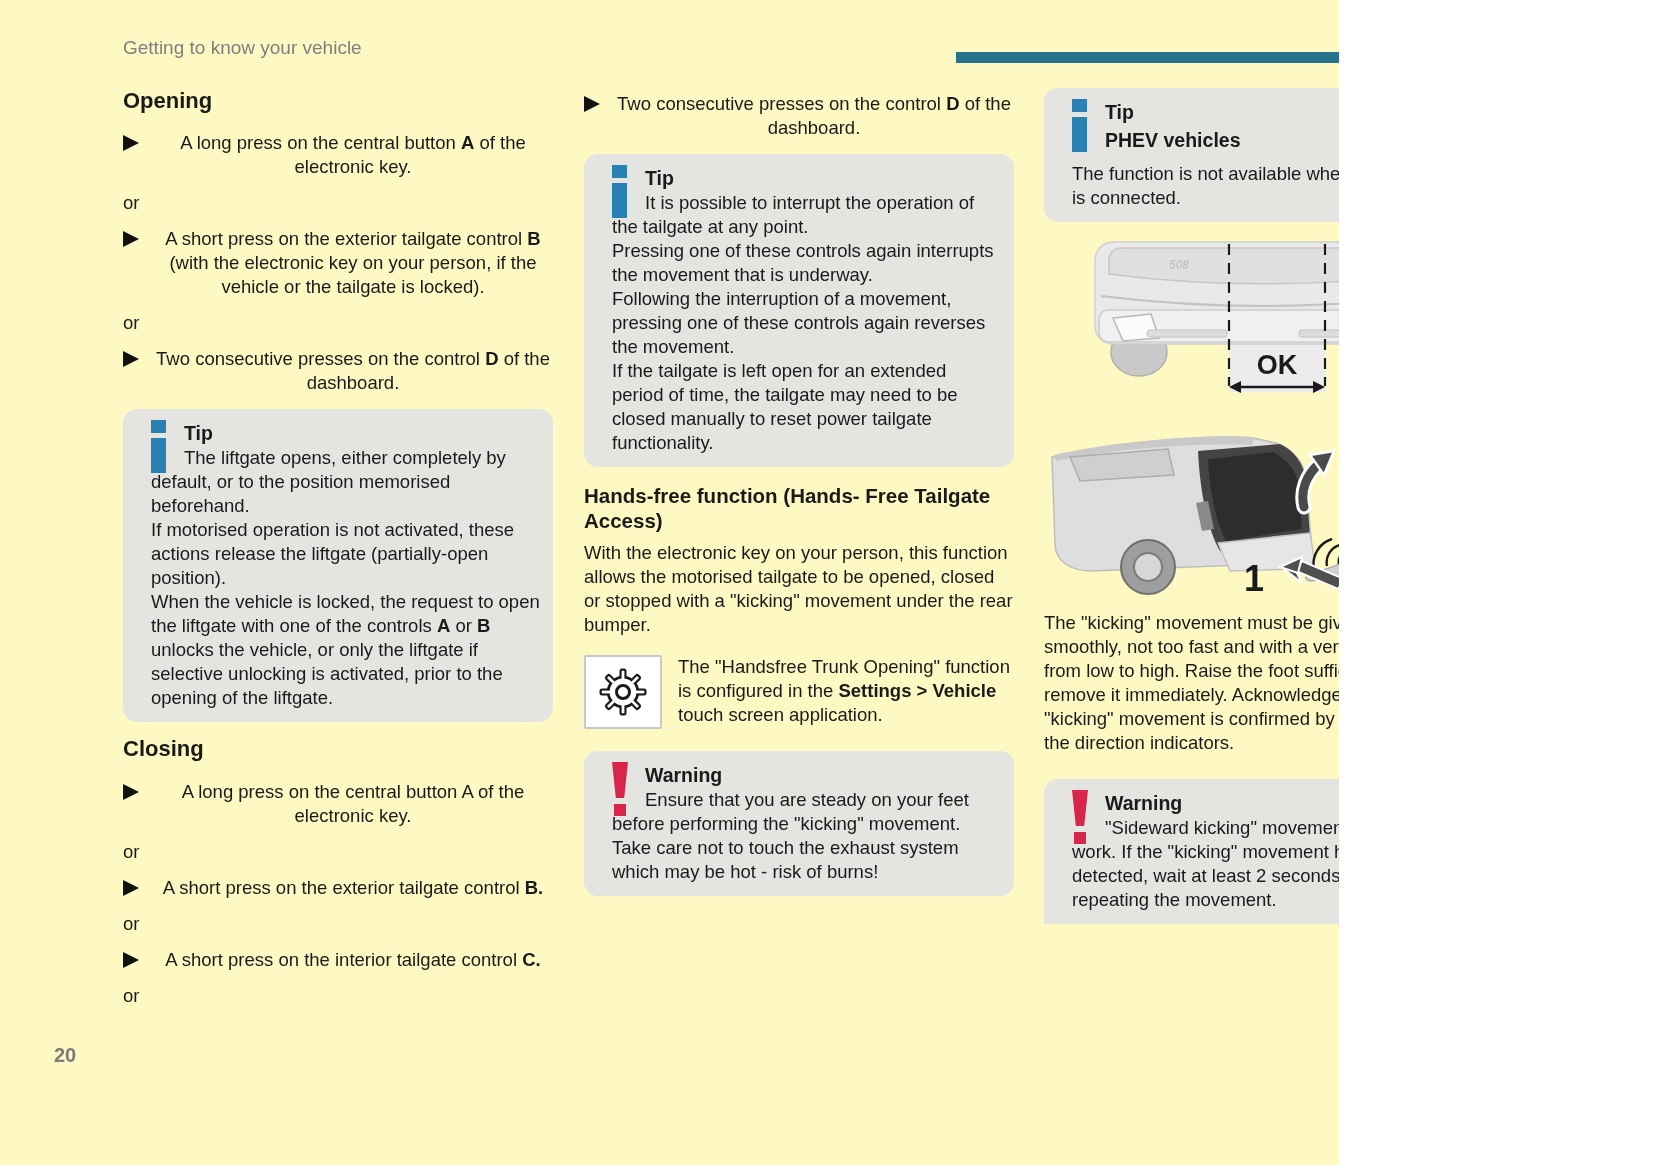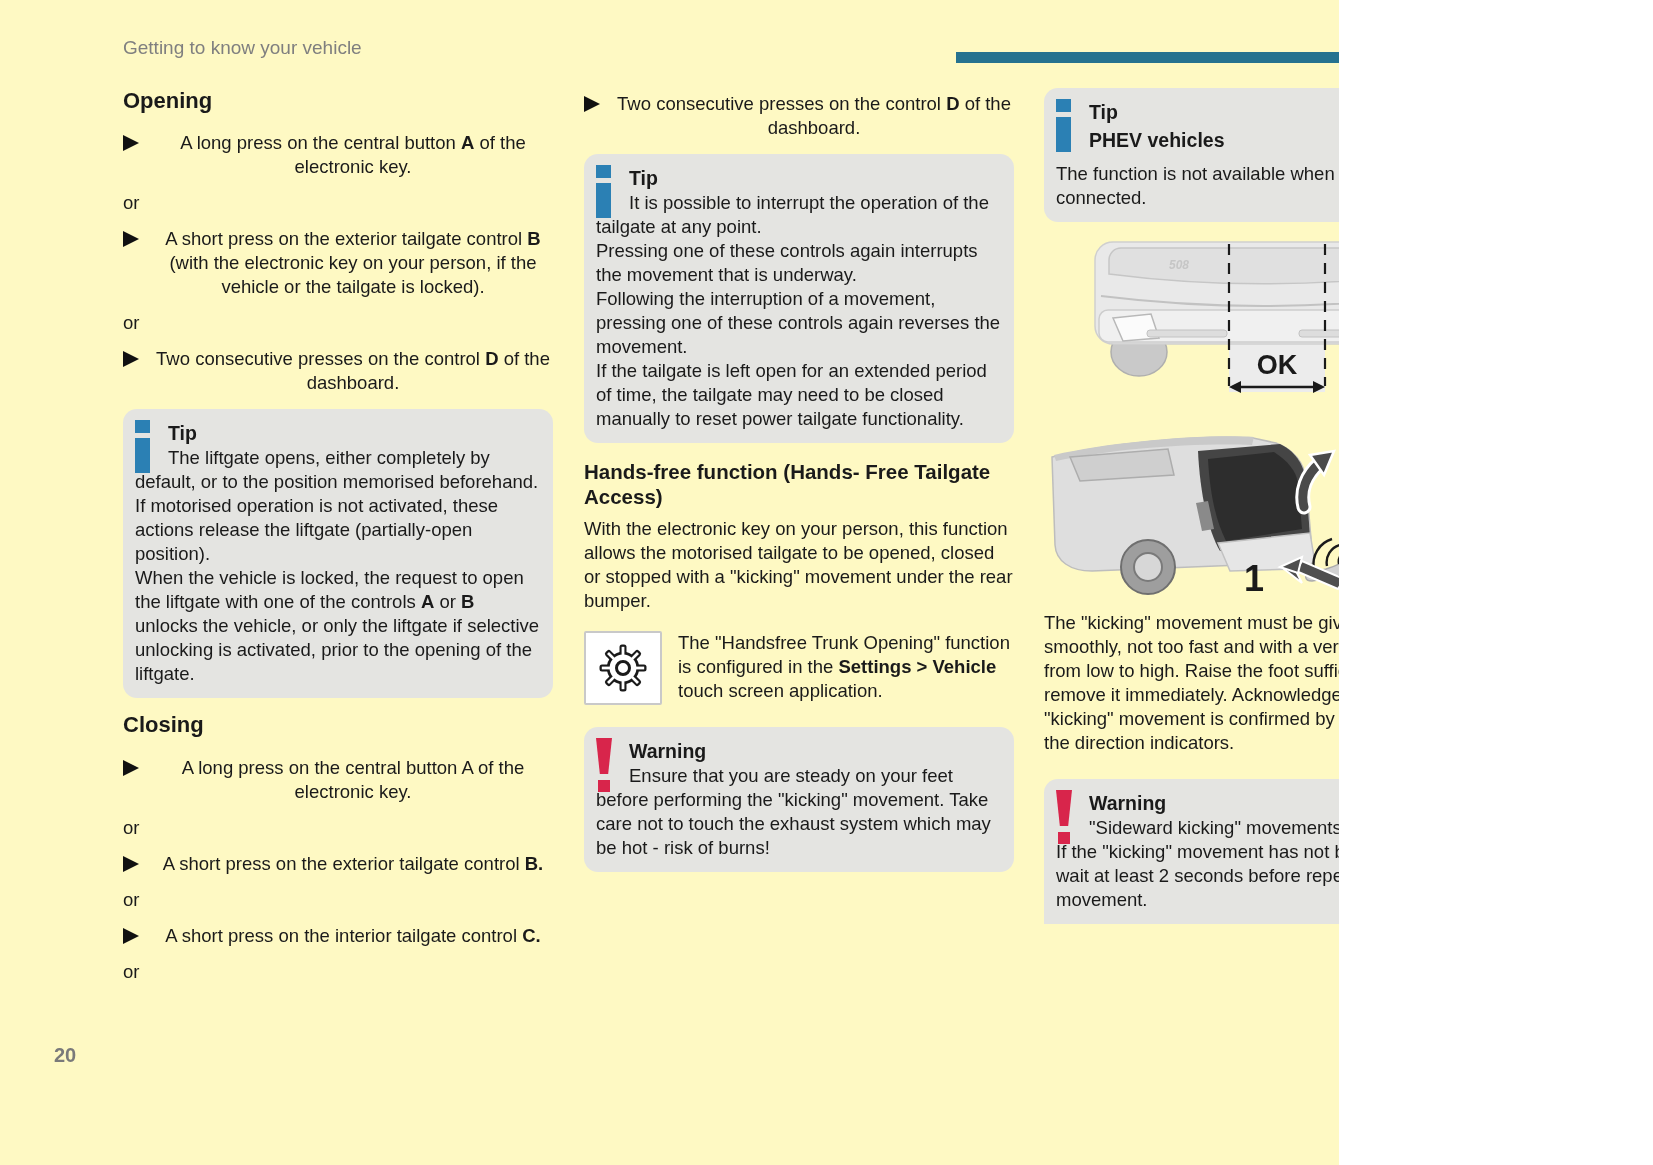--- a/index.html
+++ b/index.html
@@ -66,21 +66,21 @@
     border-top: 8.5px solid transparent;
     border-bottom: 8.5px solid transparent;
     border-left: 16px solid #111;
   }
   .item.or { margin: 0 0 12px 0; }
   .btext { flex: 1 1 auto; text-align: center; }
 
   .note {
     background: #E4E4E1;
     border-radius: 14px;
-    padding: 11px 13px 12px 12px;
+    padding: 11px 13px 12px 28px;
     font-size: 18.5px;
     line-height: 24px;
     margin-bottom: 14px;
   }
   .note.cut { border-radius: 14px 14px 0 0; }
   .note-float {
     float: left;
     width: 33px;
     height: 44px;
   }

